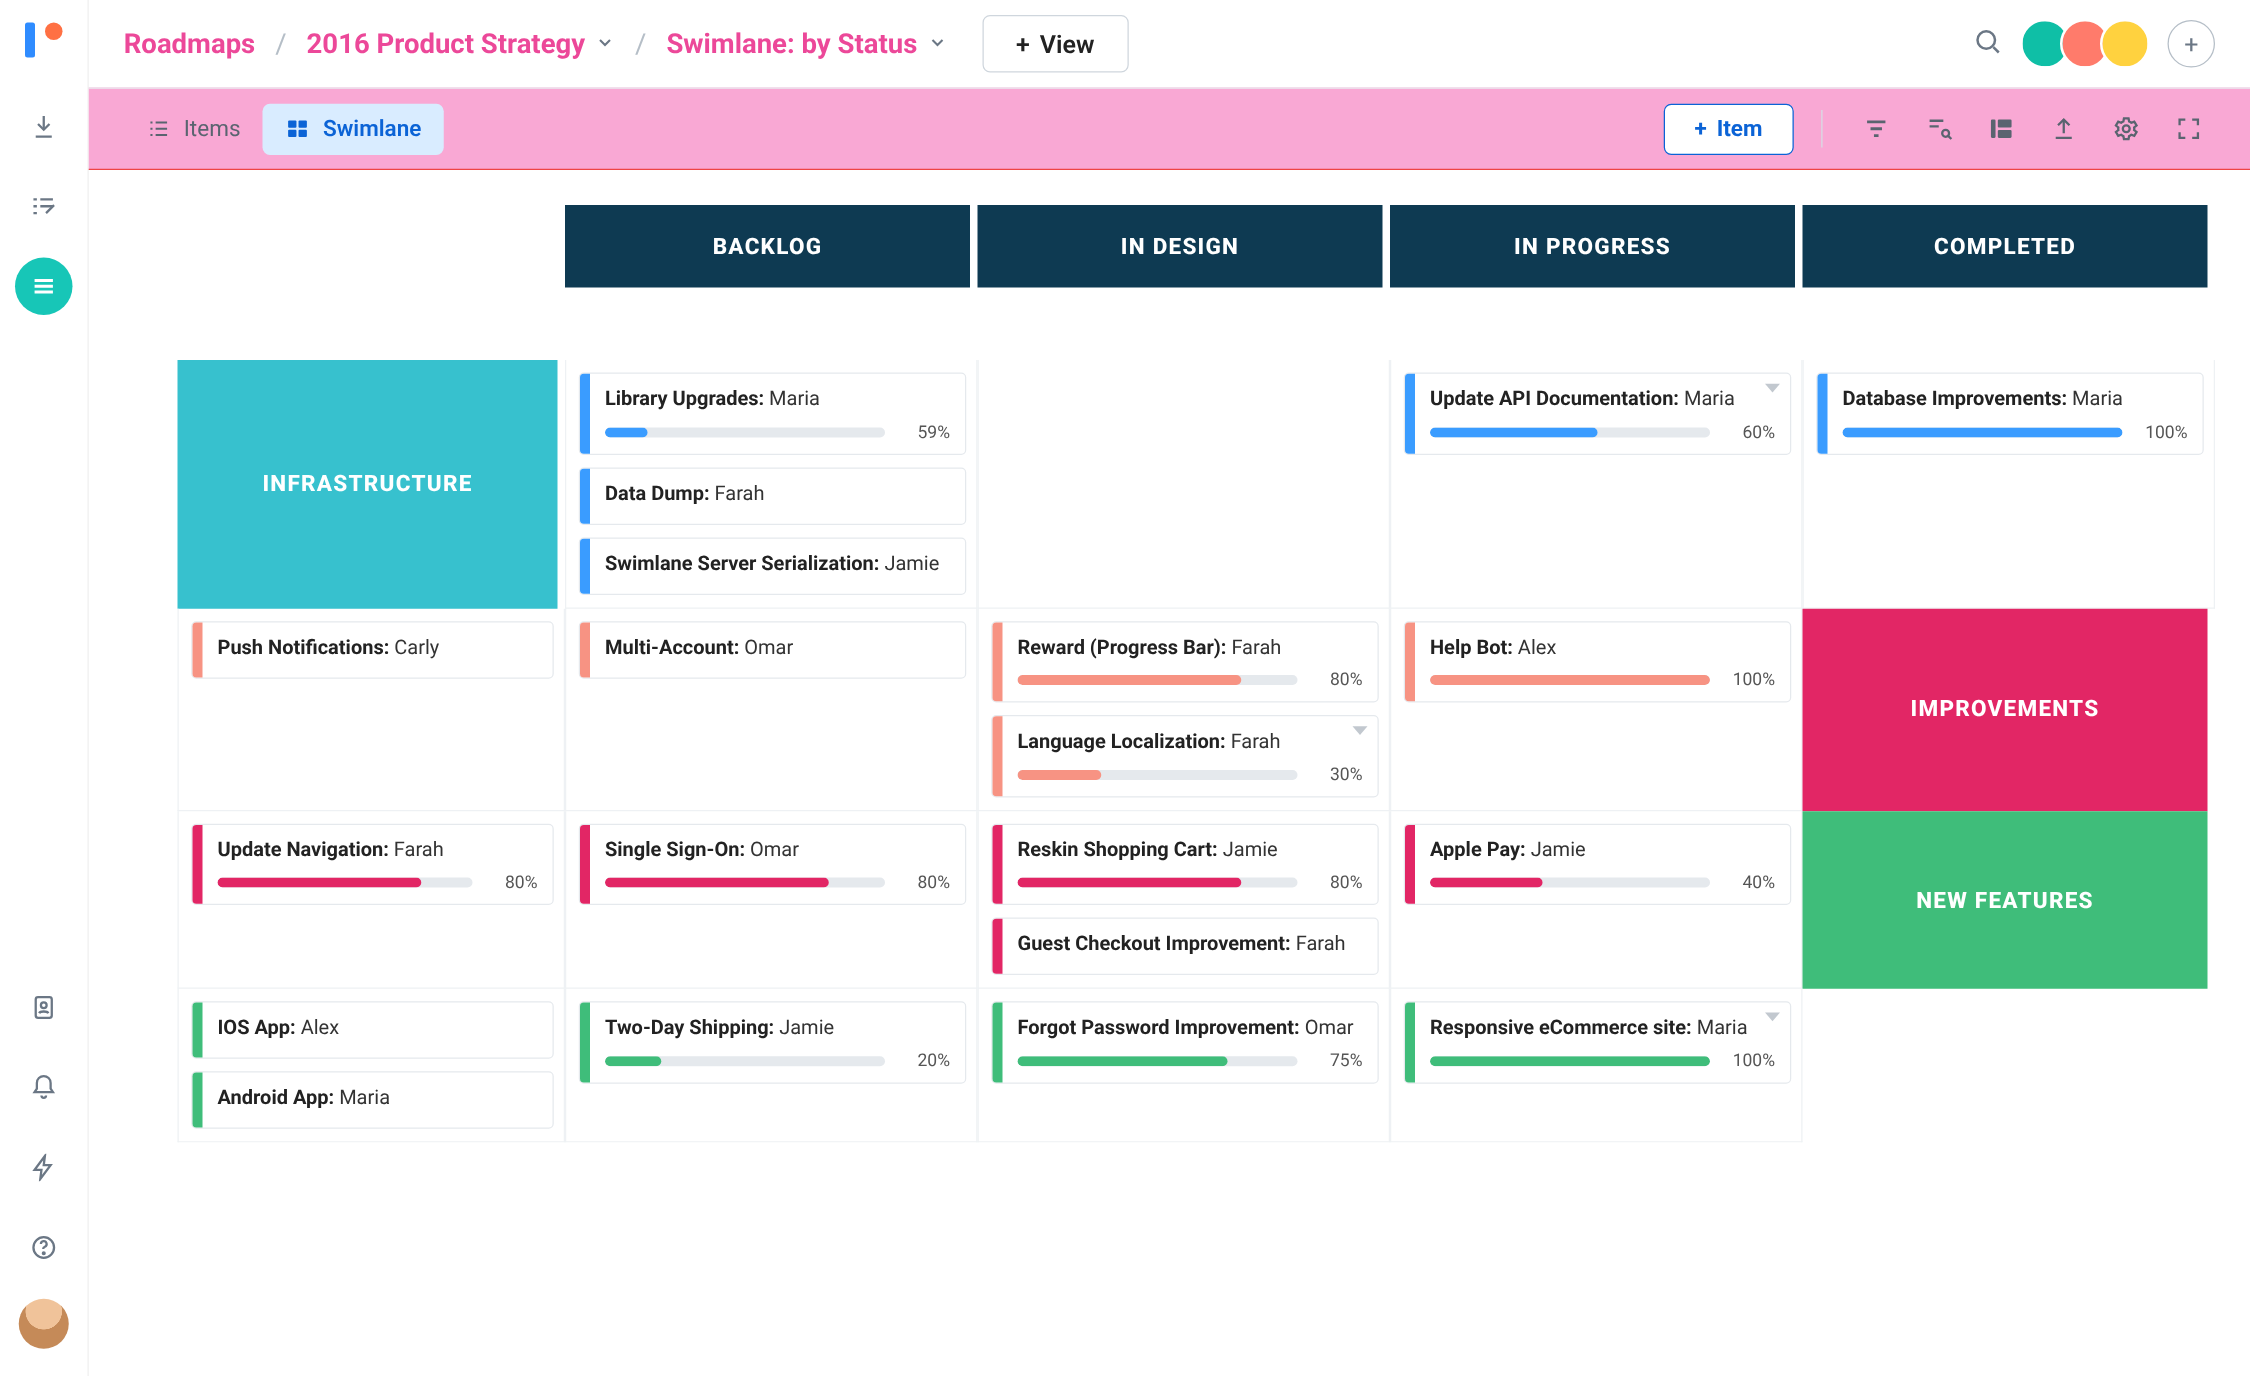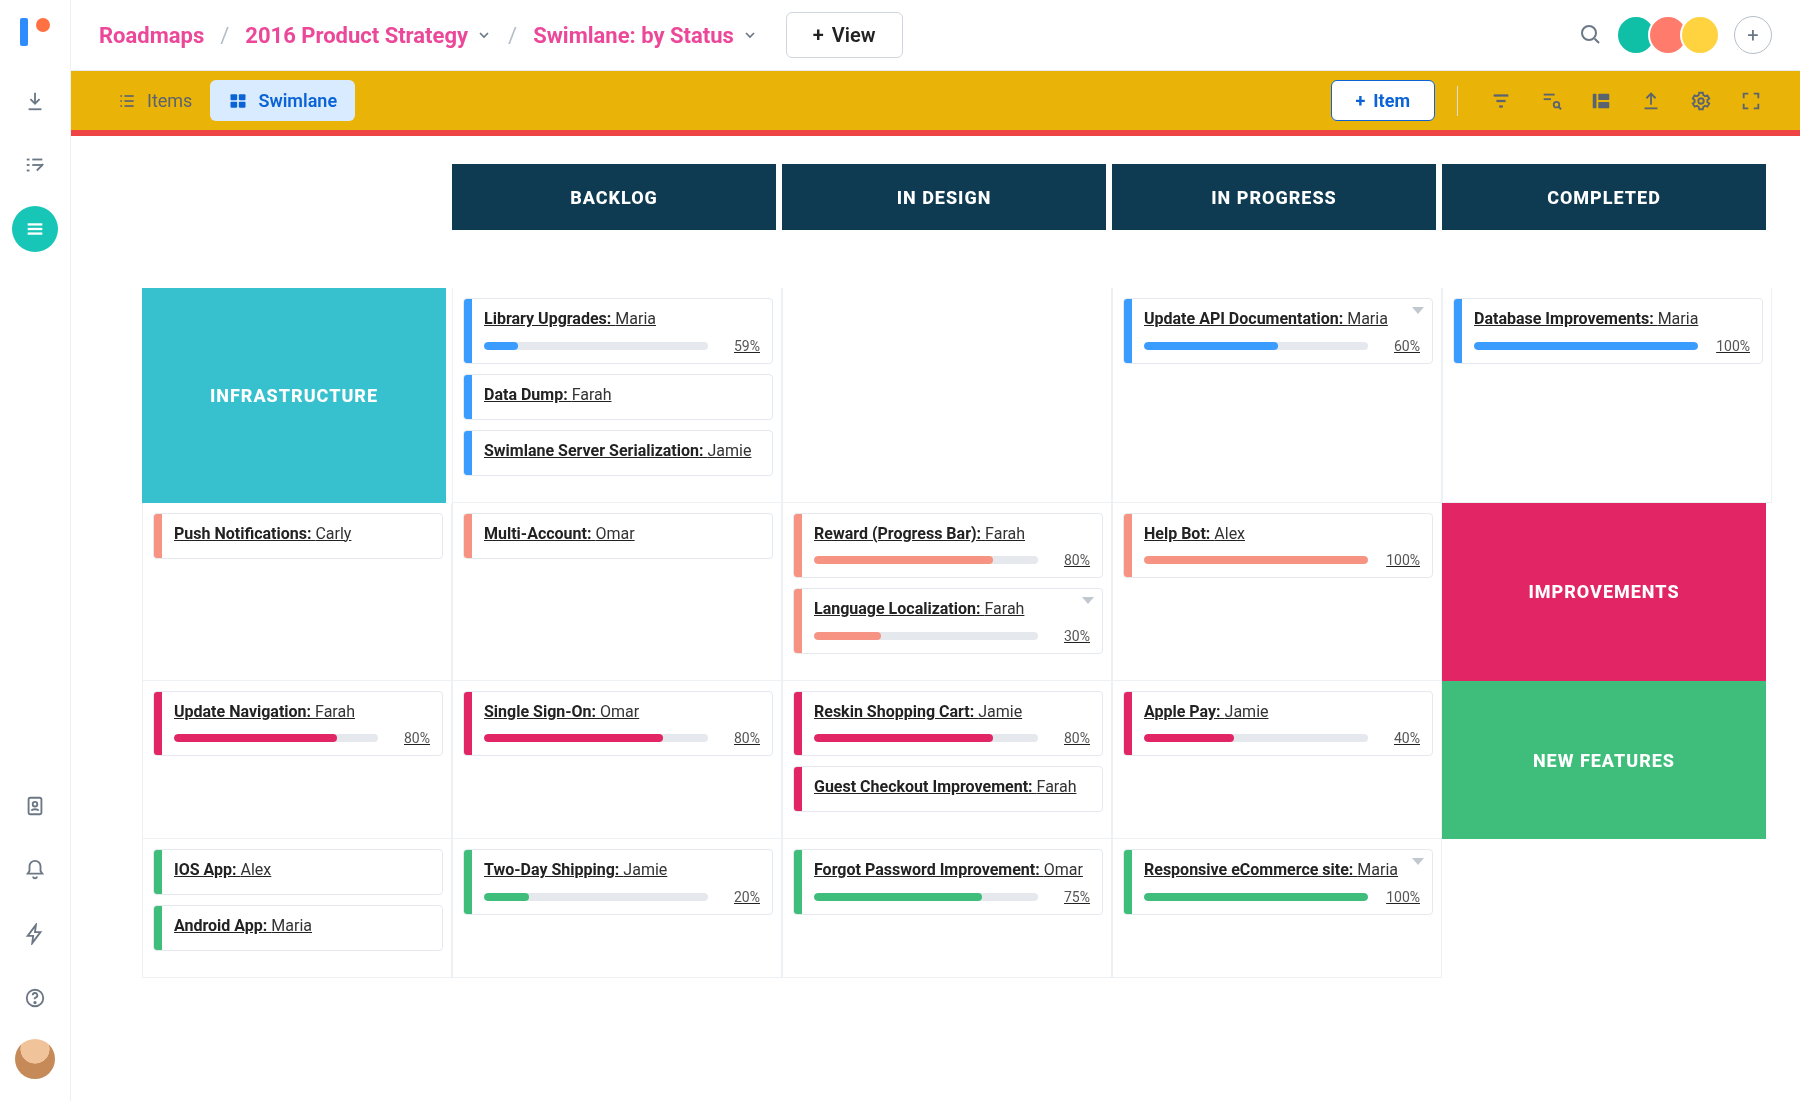--- a/index.html
+++ b/index.html
@@ -82,22 +82,22 @@
 .av2 { background: linear-gradient(#ff7b6b,#ff7b6b); }
 .av3 { background: linear-gradient(#ffd23f,#ffd23f); }
 .plus-circle {
   width:38px; height:38px; border-radius:50%;
   border:1.5px solid #b5bec7; display:flex; align-items:center; justify-content:center;
   color:#6b7785; cursor:pointer; font-size:20px;
 }
 
 
 .toolbar {
-  background:#eab308;
-  border-top:1px solid #e7ebef; border-bottom:6px solid #ef4444;
+  background:#f9a8d4;
+  border-top:1px solid #e7ebef; border-bottom:1px solid #ef4444;
   height:66px;
   display:flex; align-items:center;
   padding: 0 28px;
 }
 .view-tab { display:flex; align-items:center; gap:10px; padding:10px 18px; border-radius:6px; font-size:18px; color:#5a6470; cursor:pointer; }
 .view-tab.active { background:#d9ecff; color:#0b63d6; font-weight:600; }
 .view-tab svg { width:20px; height:20px; }
 .toolbar-right { margin-left:auto; display:flex; align-items:center; gap:8px; }
 .item-btn {
   border:1.5px solid #0b63d6; color:#0b63d6;
@@ -127,32 +127,31 @@
   display:flex; align-items:center; justify-content:center;
   font-weight:800; letter-spacing:1px; font-size:18px;
   color:#fff; margin-right:6px;
   text-transform:uppercase;
 }
 .lane-cell {
   border:1px solid #eef1f4;
   border-top:none;
   padding:10px 8px 10px 10px;
   min-height:80px;
-  text-decoration:underline;
 }
 
 .card {
   background:#fff;
   border:1px solid #e5e9ed;
   border-radius:4px;
   display:flex;
   margin-bottom:10px;
   min-height:46px;
 }
-.card:last-child { margin-bottom:16px; }
+.card:last-child { margin-bottom:0; }
 .card .stripe { width:8px; border-radius:3px 0 0 3px; }
 .card .body { flex:1; padding:9px 12px 9px 12px; position:relative; }
 .card .title-line { font-size:16px; line-height:1.35; }
 .card .title-line .t { font-weight:700; }
 .card .title-line .o { font-weight:400; color:#333; }
 .card .caret {
   position:absolute; right:8px; top:8px;
   width:0; height:0;
   border-left:6px solid transparent;
   border-right:6px solid transparent;

